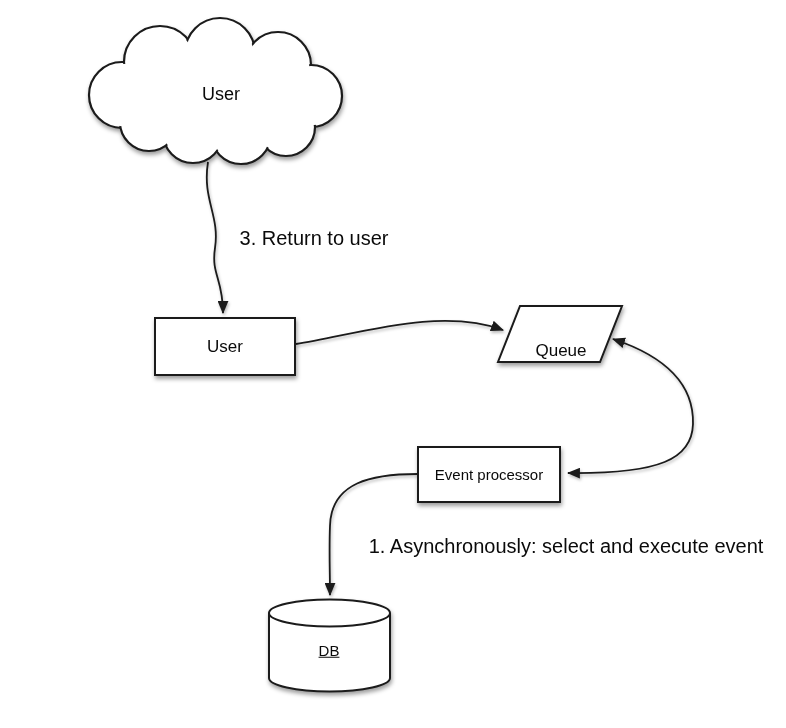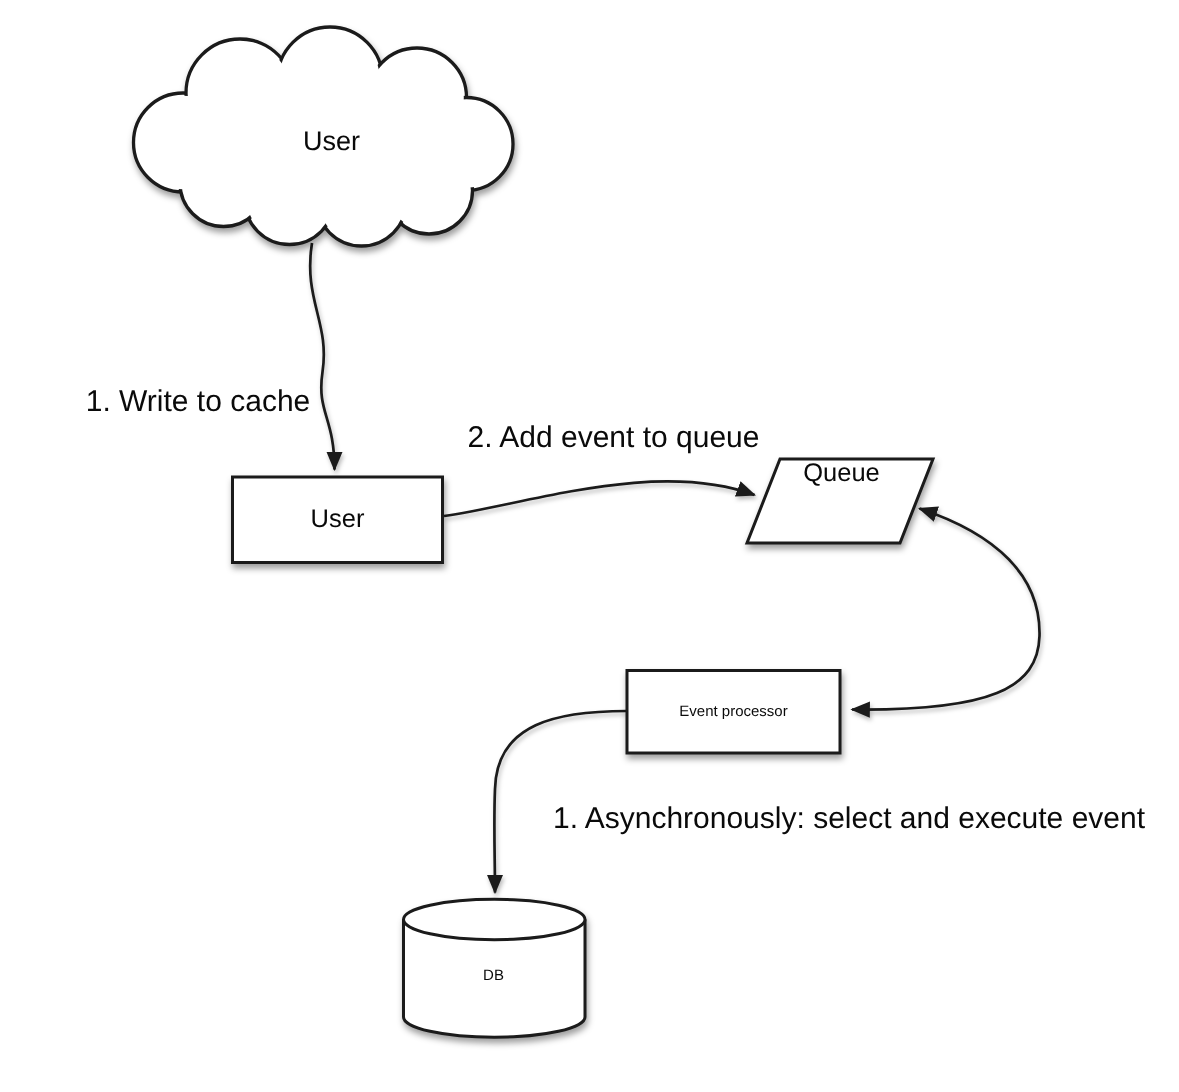--- a/index.html
+++ b/index.html
@@ -28,21 +28,21 @@
   }
   .label {
     position: absolute;
     transform: translate(-50%, -50%);
     white-space: nowrap;
     color: #0a0a0a;
     text-align: center;
     line-height: 1.1;
   }
   .node-label { font-size: 17px; }
-  .node-label-small { font-size: 10px; }
+  .node-label-small { font-size: 15px; }
   .step-label { font-size: 20px; }
 </style>
 </head>
 <body>
 
 <div class="stage">
 
   <svg width="786" height="728" viewBox="0 0 786 728">
     <defs>
       <marker id="ah" viewBox="0 0 12 10" refX="11" refY="5" markerWidth="13" markerHeight="11" markerUnits="userSpaceOnUse" orient="auto">
@@ -96,26 +96,25 @@
     <g class="shape">
       <path d="M 269 613 L 269 678 A 60.5 13.5 0 0 0 390 678 L 390 613" fill="#ffffff" stroke="#1b1b1b" stroke-width="2"></path>
       <ellipse cx="329.5" cy="613" rx="60.5" ry="13.5" fill="#ffffff" stroke="#1b1b1b" stroke-width="2"></ellipse>
     </g>
   </svg>
 
   <div class="label node-label" style="left:221px; top:95px; font-size:18px;">User</div>
 
   <div class="label node-label" style="left:225px; top:347px;">User</div>
 
-  <div class="label node-label" style="left:561px; top:316px;">Queue</div>
+  <div class="label node-label" style="left:561px; top:351px;">Queue</div>
 
   <div class="label node-label-small" style="left:489px; top:475px;">Event processor</div>
 
-  <div class="label node-label-small" style="left:329px; top:651px;">DB</div>
+  <div class="label node-label-small" style="left:329px; top:651px;text-decoration:underline;">DB</div>
 
-  <div class="label step-label" style="left:132px; top:268px;">1. Write to cache</div>
 
-  <div class="label step-label" style="left:409px; top:292px;">2. Add event to queue</div>
 
+  <div class="label step-label" style="left:314px; top:238px;">3. Return to user</div>
 
   <div class="label step-label" style="left:566px; top:546px;">1. Asynchronously: select and execute event</div>
 
 </div>
 
 </body></html>

